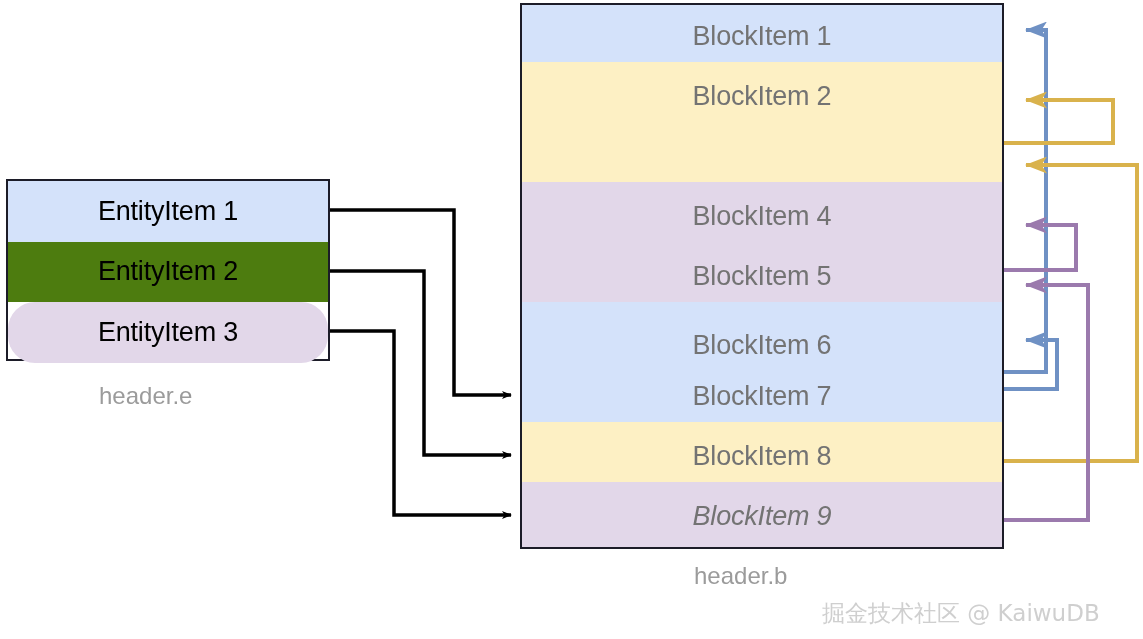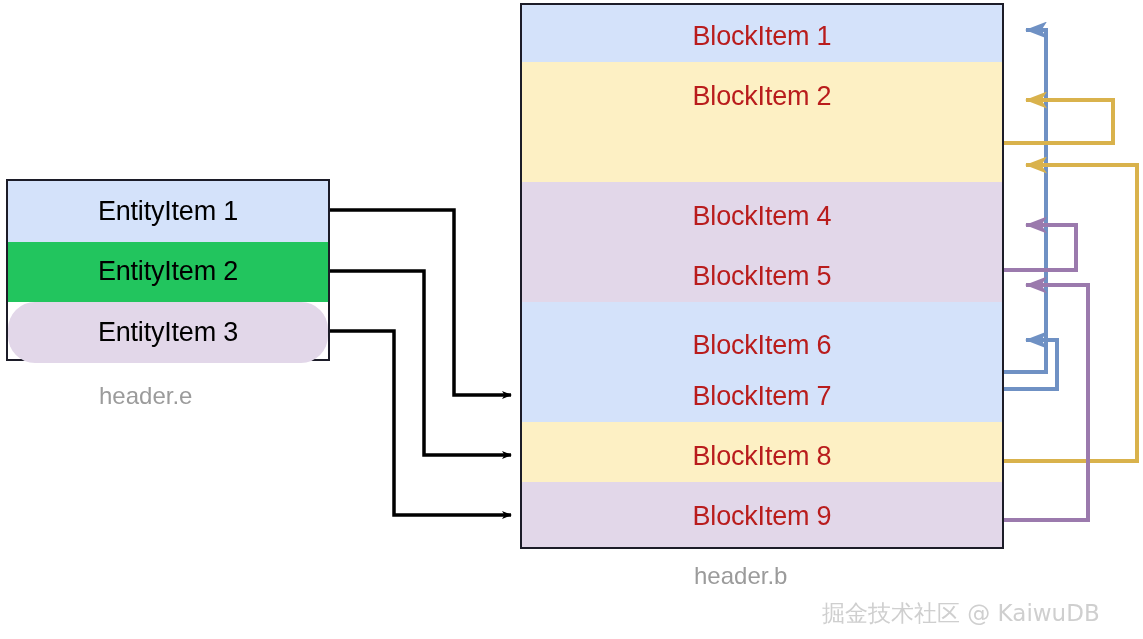--- a/index.html
+++ b/index.html
@@ -56,21 +56,21 @@
   }
   .block-row {
     position: absolute;
     left: 0;
     right: 0;
     height: 60px;
     display: flex;
     align-items: center;
     justify-content: center;
     font-size: 27px;
-    color: #b91c1c;
+    color: #737373;
     letter-spacing: -0.2px;
     z-index: 2;
   }
   
   .caption {
     position: absolute;
     font-size: 24px;
     color: #9b9b9b;
     white-space: nowrap;
   }
@@ -97,21 +97,21 @@
 </style>
 </head>
 <body>
 
 <div id="canvas">
 
   <div id="entity-box">
     <div class="entity-row" style="background:#d4e2fa;">
       <span>EntityItem 1</span>
     </div>
-    <div class="entity-row" style="background:#22c55e;">
+    <div class="entity-row" style="background:#4d7c0f;">
       <span>EntityItem 2</span>
     </div>
     <div class="entity-row" style="background:#e2d7e9;border-radius:27px;">
       <span>EntityItem 3</span>
     </div>
   </div>
 
   <div id="block-box">
 
     <div class="block-band" style="top:0px;height:57px;background:#d4e2fa;"></div>
@@ -135,21 +135,21 @@
     </div>
     <div class="block-row" style="top:310px;">
       <span>BlockItem 6</span>
     </div>
     <div class="block-row" style="top:361px;">
       <span>BlockItem 7</span>
     </div>
     <div class="block-row" style="top:421px;">
       <span>BlockItem 8</span>
     </div>
-    <div class="block-row" style="top:481px;">
+    <div class="block-row" style="top:481px;font-style:italic;">
       <span>BlockItem 9</span>
     </div>
   </div>
 
   <svg class="overlay" viewBox="0 0 1143 639" xmlns="http://www.w3.org/2000/svg">
     <defs>
       <marker id="ah-black" markerWidth="10" markerHeight="8" refX="9" refY="4" orient="auto" markerUnits="userSpaceOnUse">
         <path d="M0,0 L10,4 L0,8 L2.6,4 Z" fill="#000000"></path>
       </marker>
       <marker id="ah-blue" markerWidth="22" markerHeight="17" refX="21" refY="8.5" orient="auto" markerUnits="userSpaceOnUse">

